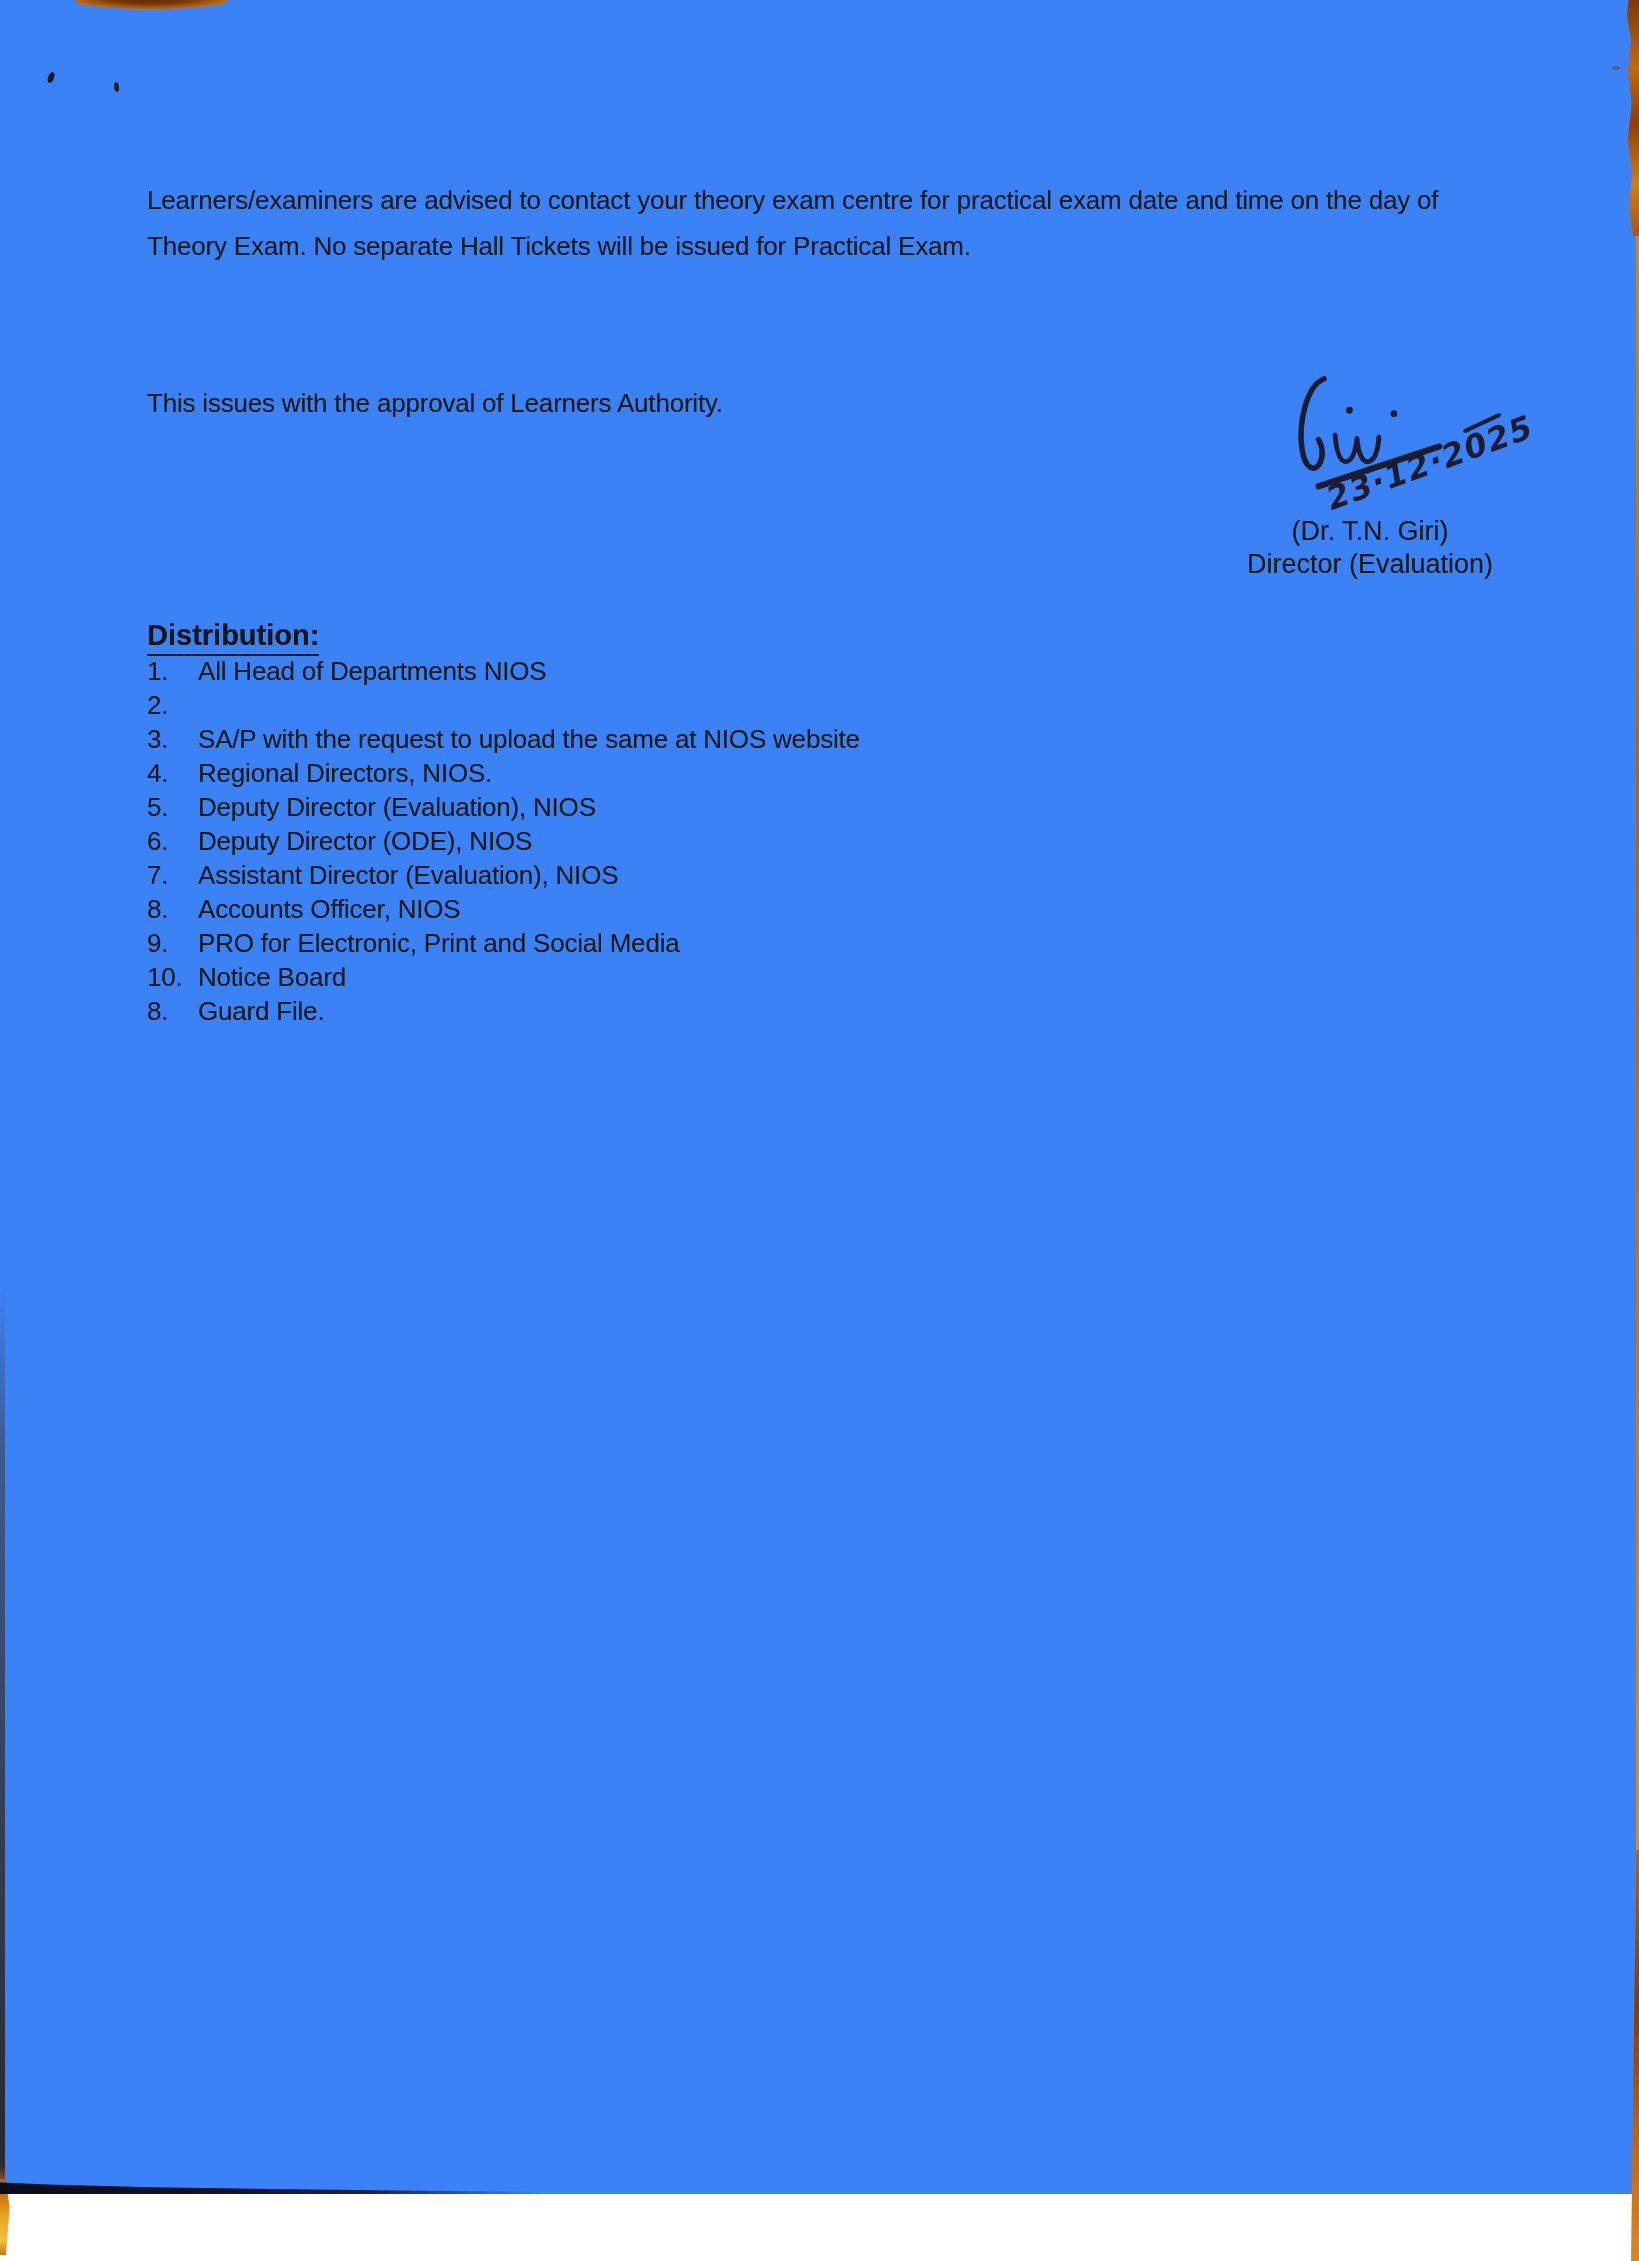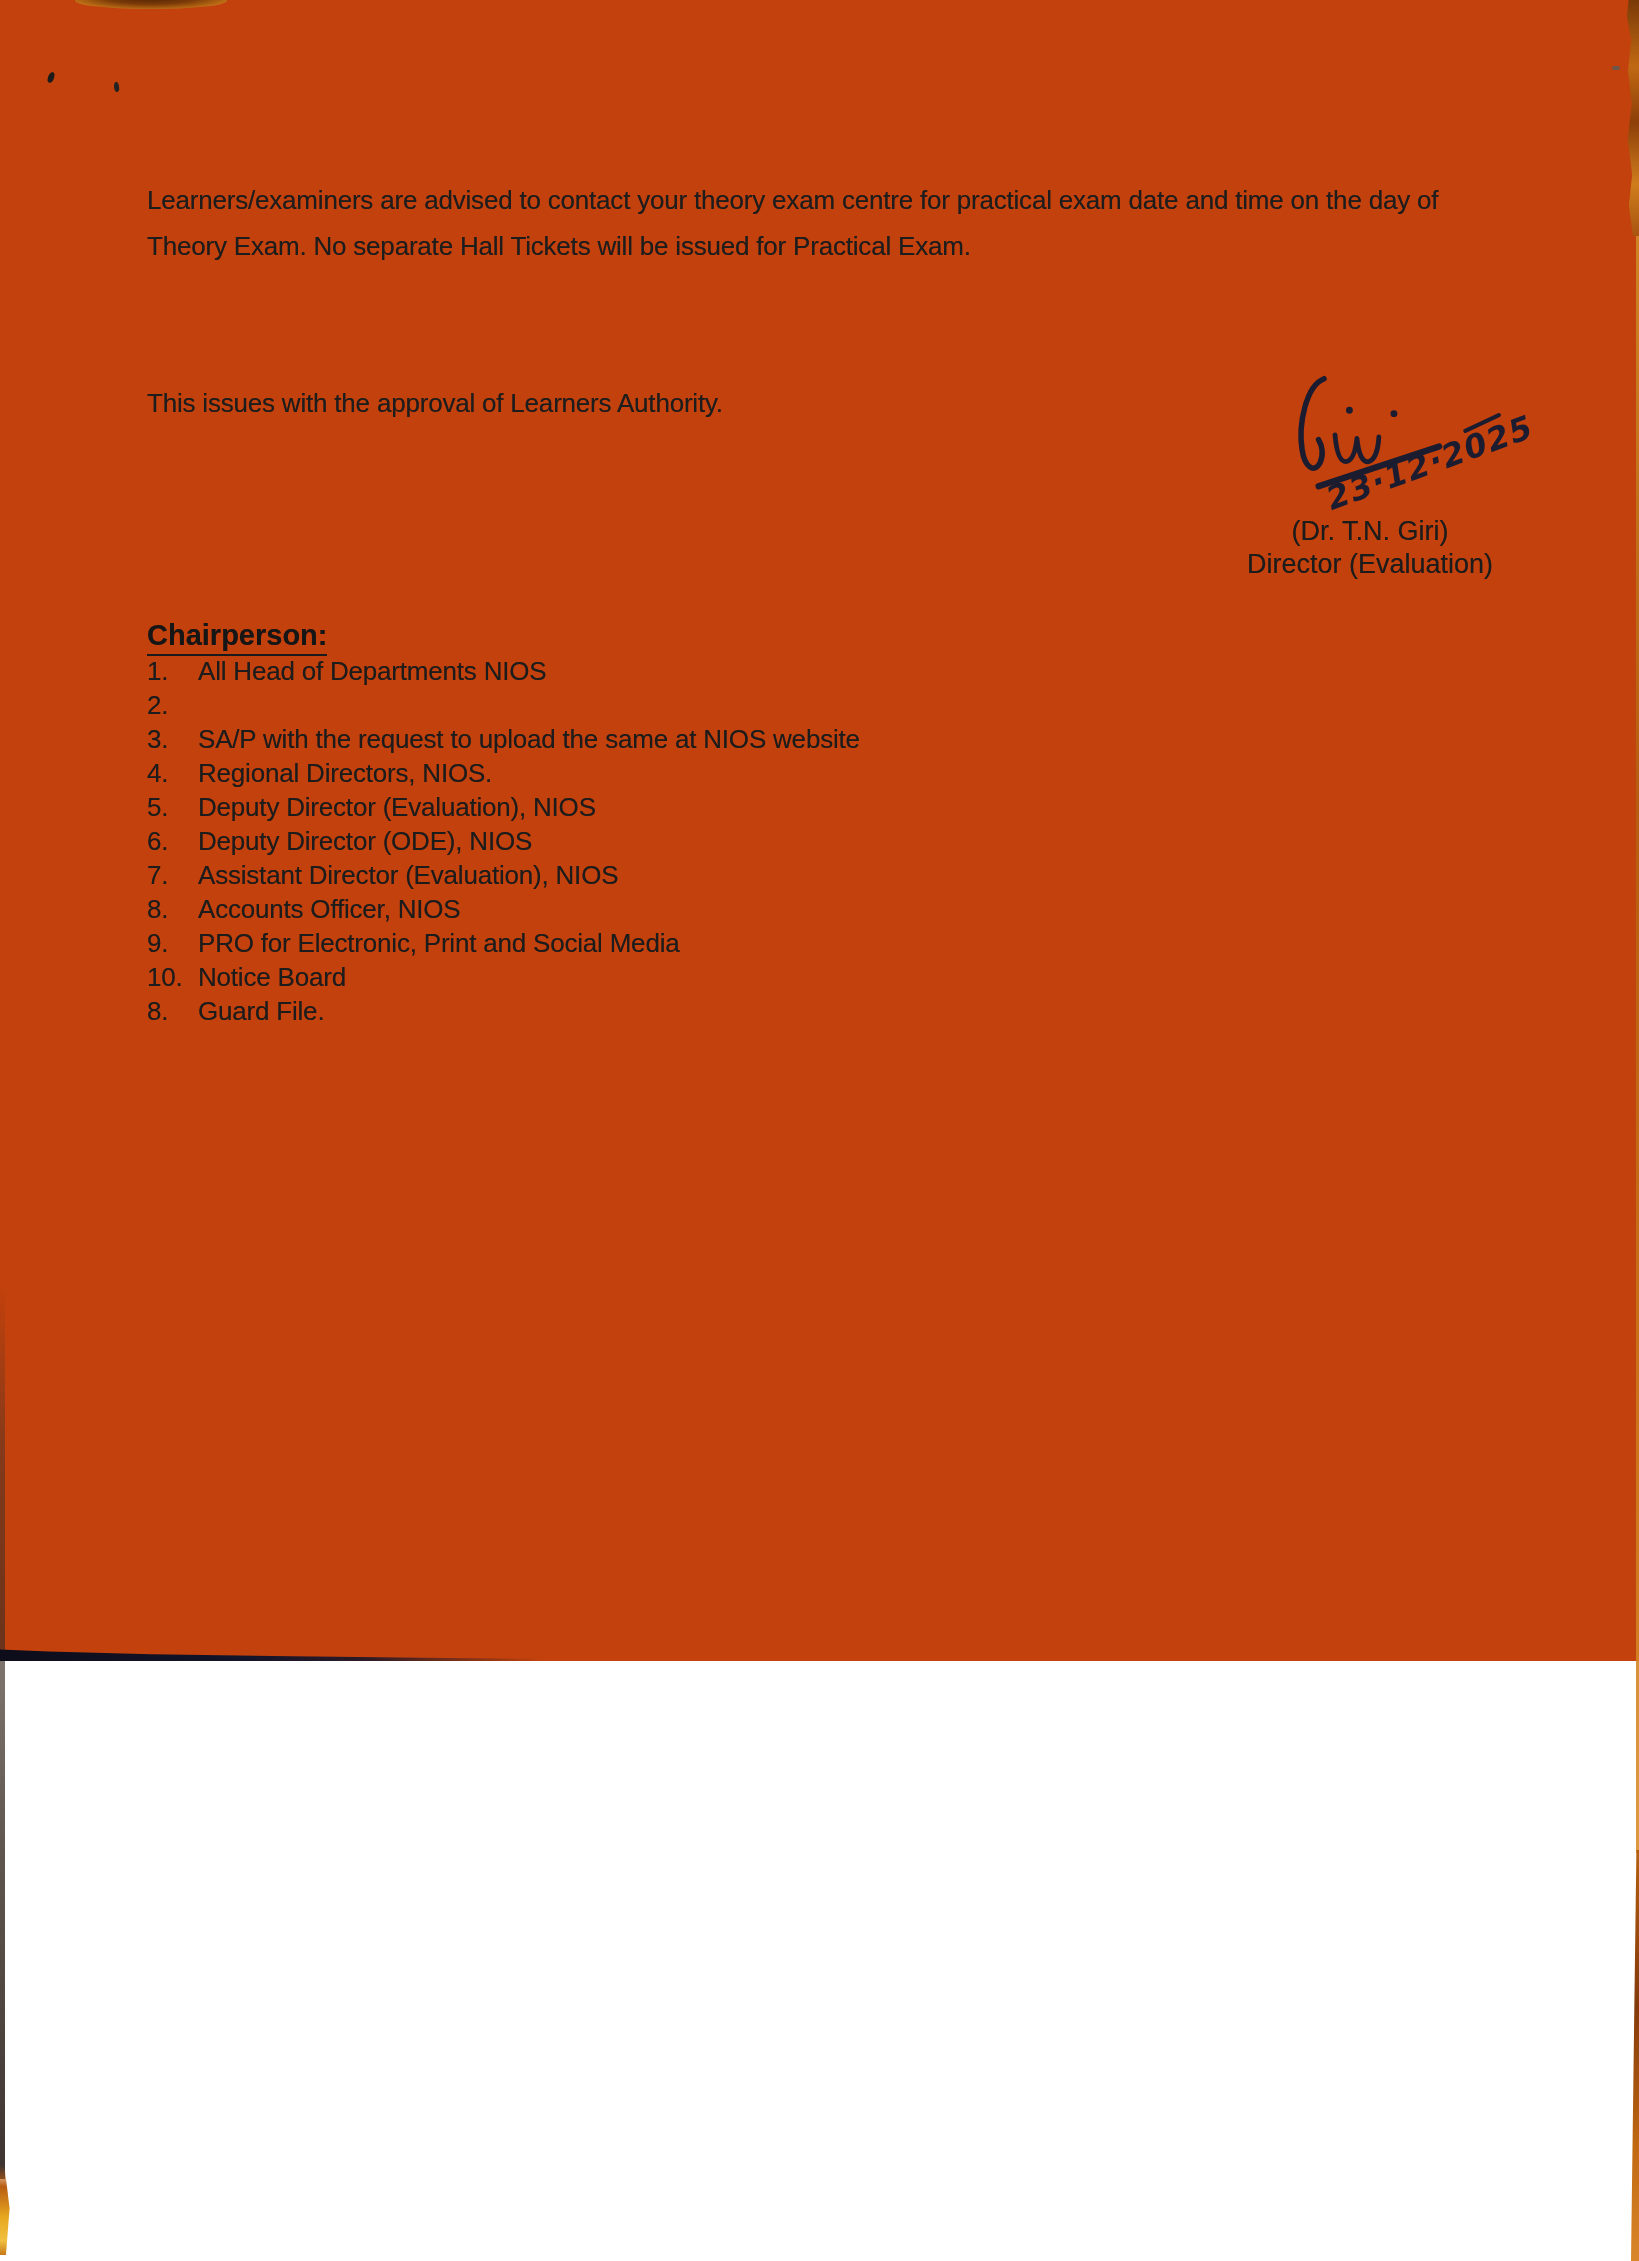--- a/index.html
+++ b/index.html
@@ -3,22 +3,22 @@
 <meta charset="utf-8">
 <style>
   html,body{margin:0;padding:0;}
   body{
     width:1640px;height:2261px;
     background:#ffffff;
     font-family:"Liberation Sans", sans-serif;
     overflow:hidden;
   }
   .page{
-    position:relative;width:1640px;height:1661px;
-    background:#c2410c;
+    position:relative;width:1640px;height:2194px;
+    background:#3b82f6;
     color:#1e1e1e;
   }
   
   .para{
     position:absolute;
     font-size:26px;
     letter-spacing:-0.2px;
     line-height:46px;
     color:#1d1d1d;
     text-shadow:0 0 0.4px rgba(25,25,25,.55);
@@ -143,21 +143,21 @@
       <text x="75" y="212" font-family="DejaVu Sans, sans-serif" font-size="47" font-weight="bold" font-style="italic" letter-spacing="2" fill="#1c1c30">23·12·2025</text>
       <line x1="298" y1="170" x2="352" y2="165" stroke="#1c1c30" stroke-width="6" stroke-linecap="round"></line>
     </g>
   </svg>
 
   <div class="signatory">
     <div>(Dr. T.N. Giri)</div>
     <div>Director (Evaluation)</div>
   </div>
 
-  <div class="dist-heading">Chairperson:</div>
+  <div class="dist-heading">Distribution:</div>
 
   <div class="dist-list">
 
       <div class="dist-row">
         <span class="dist-num">1.</span>
         <span class="dist-text">All Head of Departments NIOS</span>
       </div>
 
       <div class="dist-row">
         <span class="dist-num">2.</span>

